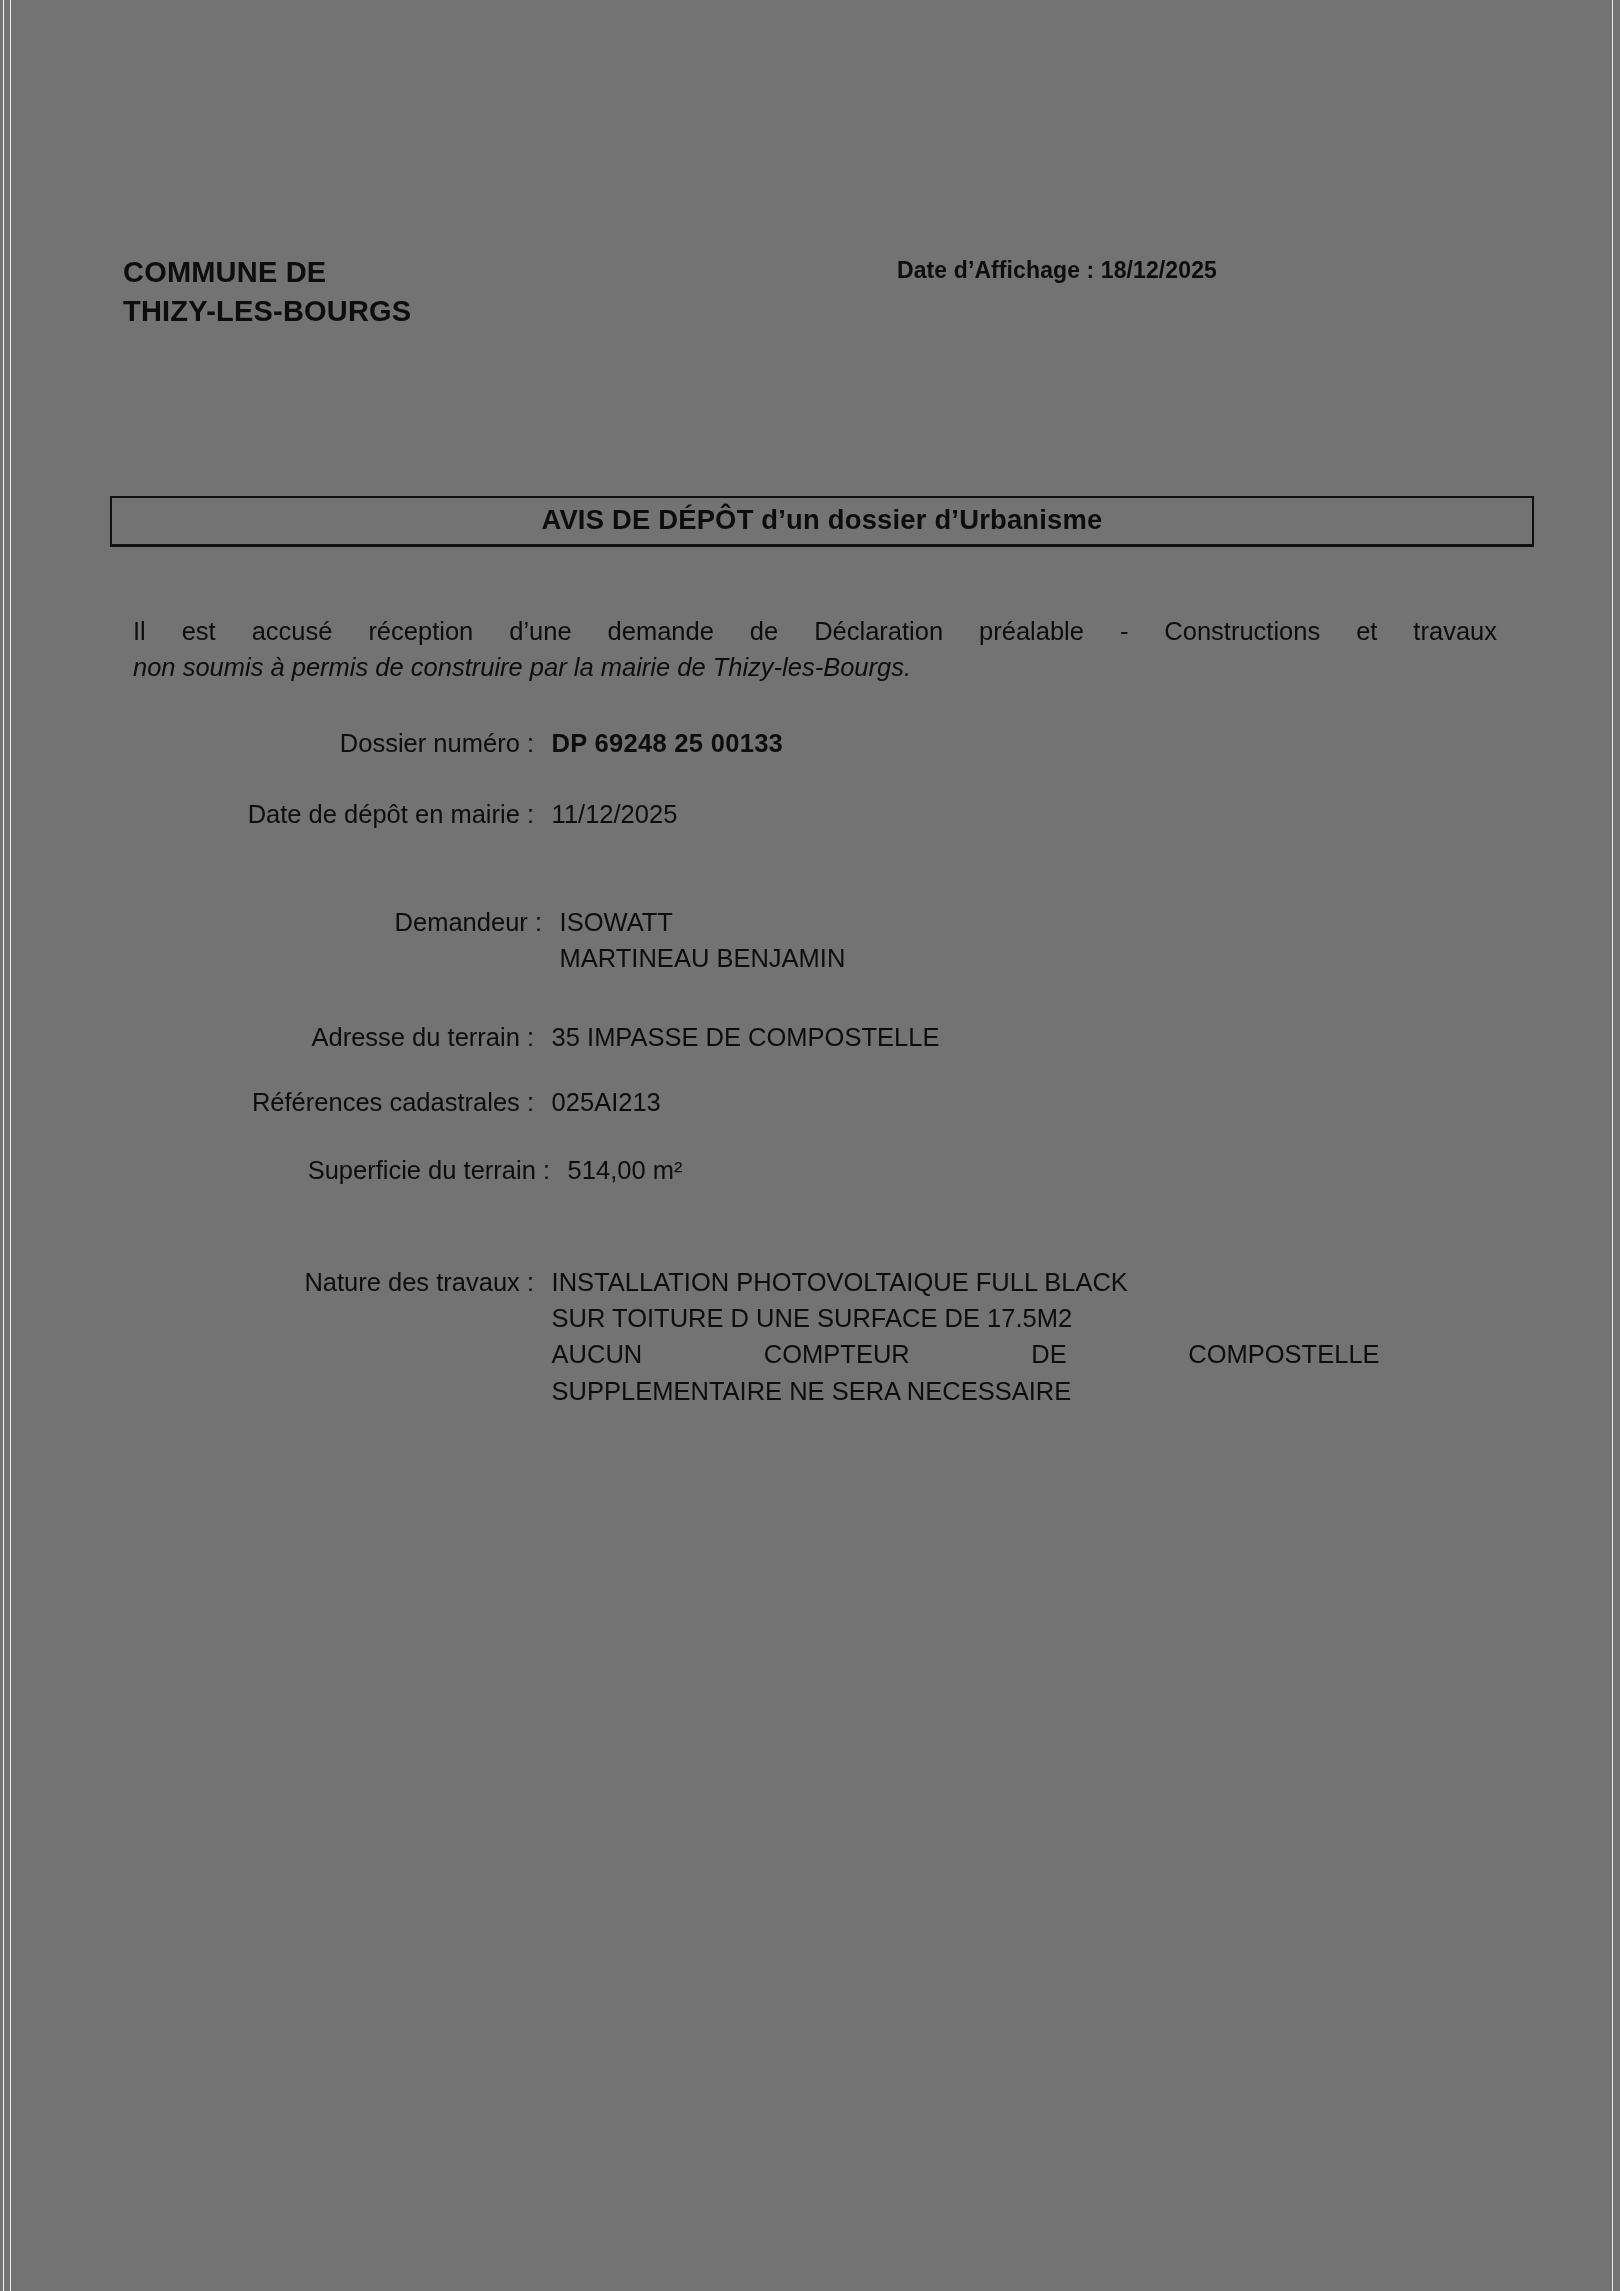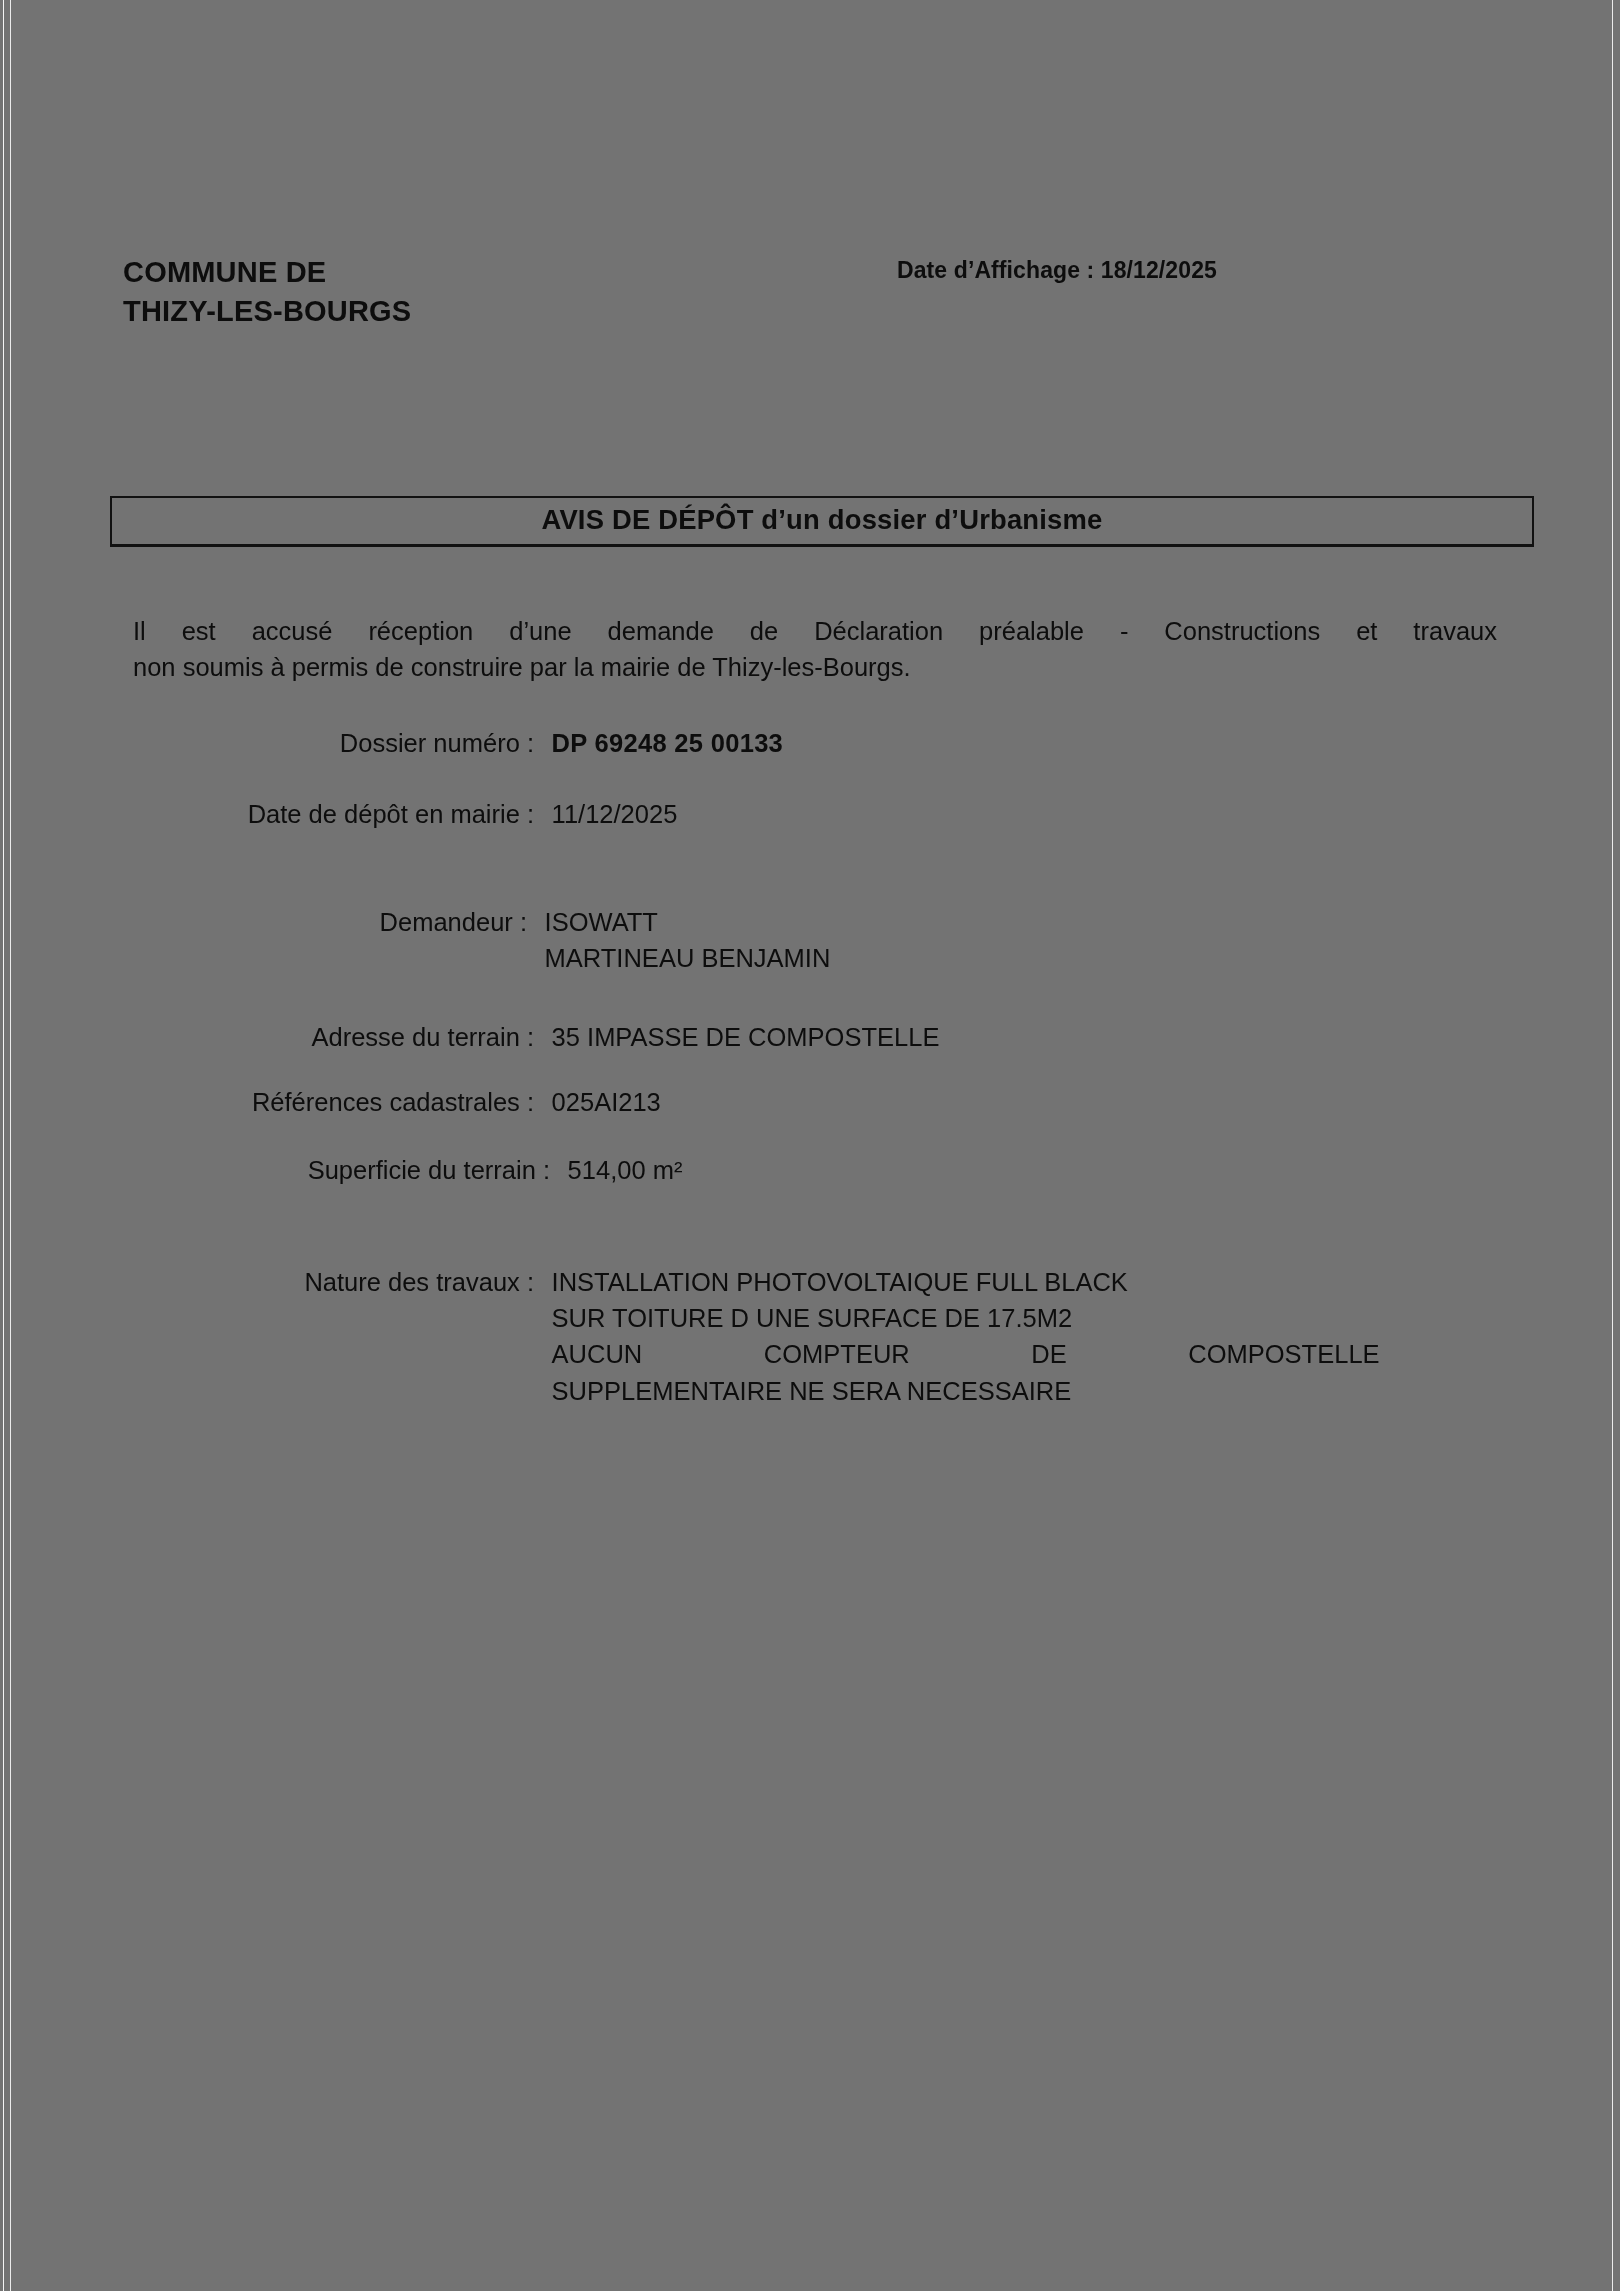--- a/index.html
+++ b/index.html
@@ -101,20 +101,21 @@
     text-align: justify;
     text-justify: inter-word;
   }
   .intro > span { display: block; }
   .intro .l1 {
     text-align: justify;
     text-align-last: justify;
   }
   .intro .l2 {
     text-align: left;
+    font-style: italic;
   }
 
   
   .field {
     position: absolute;
     display: flex;
     align-items: flex-start;
     font-size: 25.5px;
     line-height: 1.42;
   }
@@ -128,21 +129,21 @@
   .field .value {
     white-space: pre-line;
   }
   .field .value.bold {
     font-weight: bold;
     letter-spacing: 0.3px;
   }
 
   .row-dossier   { left: 132px; top: 725px; }
   .row-date      { left: 132px; top: 796px; }
-  .row-demandeur { left: 125px; top: 904px; justify-content: flex-end; }
+  .row-demandeur { left: 140px; top: 904px; justify-content: flex-end; }
   .row-adresse   { left: 132px; top: 1019px; }
   .row-cadastre  { left: 132px; top: 1084px; }
   .row-superficie{ left: 148px; top: 1152px; }
   .row-nature    { left: 132px; top: 1264px; }
 
   .row-nature .value {
     width: 828px;
     white-space: normal;
   }
   .nature-line {

